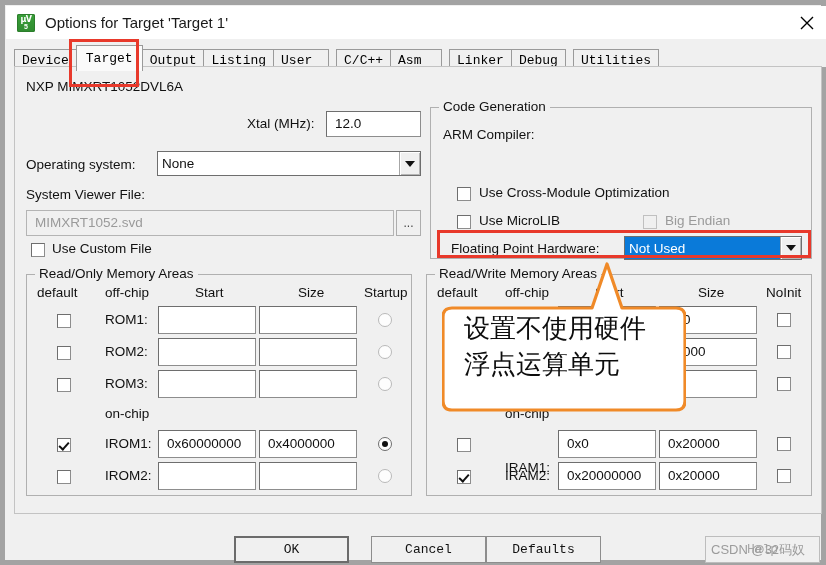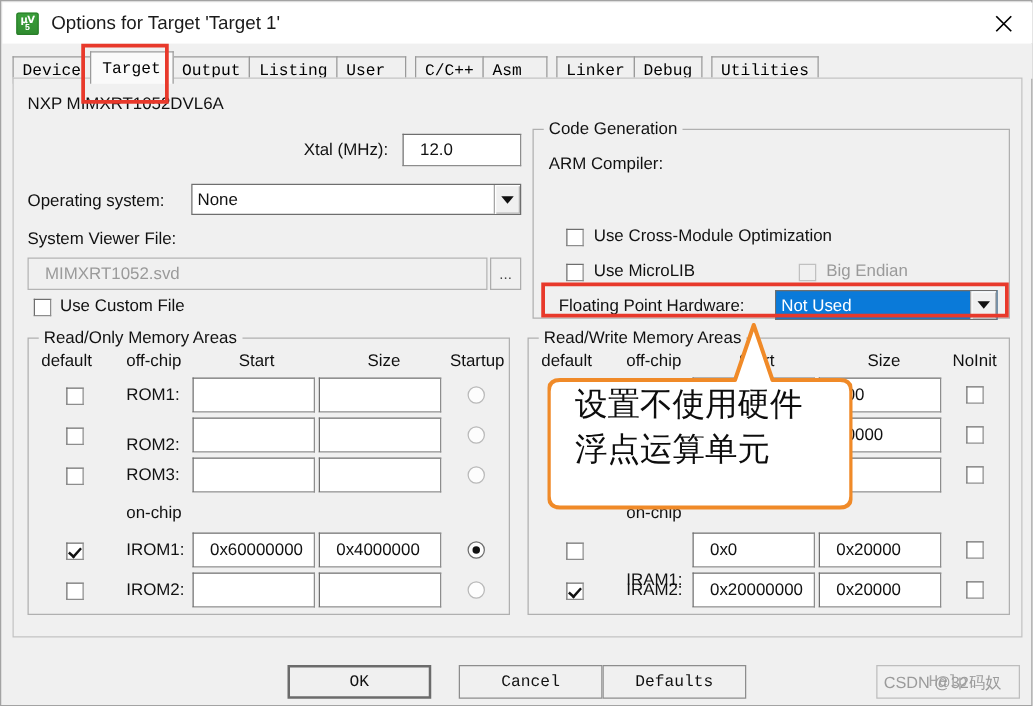--- a/index.html
+++ b/index.html
@@ -4,21 +4,21 @@
 <style>
   html,body{margin:0;padding:0;}
   body{
     width:826px;height:565px;overflow:hidden;
     font-family:"Liberation Sans","DejaVu Sans",sans-serif;
     background:#f0f0f0;
     -webkit-font-smoothing:antialiased;
   }
   .window{
     position:absolute;left:0;top:0;width:826px;height:565px;
-    background:#f0f0f0;border:1px solid #a3a3a3;box-sizing:border-box;
+    background:#f0f0f0;border:5px solid #a3a3a3;box-sizing:border-box;
   }
   
   .titlebar{
     position:absolute;left:1px;top:1px;width:824px;height:33px;
     background:#ffffff;display:flex;align-items:center;
   }
   .app-icon{
     width:18px;height:18px;margin-left:11px;border-radius:2px;
     background:linear-gradient(180deg,#3aa03a 0%,#2f8b2f 100%);
     position:relative;flex:none;
@@ -70,21 +70,21 @@
     position:absolute;left:9px;top:61px;width:808px;height:448px;
     background:#f0f0f0;border:1px solid #c3c3c3;box-sizing:border-box;
   }
   .dev-name{position:absolute;left:11px;top:12px;font-size:13.5px;color:#111;}
   
   .lbl{position:absolute;font-size:13.5px;color:#111;white-space:nowrap;}
   .lbl.dim{color:#9a9a9a;}
   .txt{
     position:absolute;box-sizing:border-box;background:#fff;
     border:1px solid #8d8d8d;border-top-color:#6e6e6e;border-left-color:#6e6e6e;
-    font-size:13.5px;color:#111;padding:0 13px;line-height:1;
+    font-size:13.5px;color:#111;padding:0 8px;line-height:1;
     display:flex;align-items:center;
   }
   .txt.ro{background:#f0f0f0;color:#9a9a9a;border-color:#b4b4b4;}
   .combo{
     position:absolute;box-sizing:border-box;background:#fff;
     border:1px solid #6e6e6e;display:flex;align-items:center;
     font-size:13.5px;color:#111;
   }
   .combo .val{flex:1;padding-left:4px;white-space:nowrap;overflow:hidden;}
   .combo .arrow{
@@ -239,21 +239,21 @@
       <div class="lbl" style="left:271px;top:10px;">Size</div>
       <div class="lbl" style="left:337px;top:10px;">Startup</div>
 
       <div class="cb" style="left:30px;top:39px;"></div>
       <div class="lbl" style="left:78px;top:37px;">ROM1:</div>
       <div class="txt" style="left:131px;top:31px;width:98px;height:28px;"></div>
       <div class="txt" style="left:232px;top:31px;width:98px;height:28px;"></div>
       <div class="radio" style="left:351px;top:38px;"></div>
 
       <div class="cb" style="left:30px;top:71px;"></div>
-      <div class="lbl" style="left:78px;top:77px;">ROM2:</div>
+      <div class="lbl" style="left:78px;top:69px;">ROM2:</div>
       <div class="txt" style="left:131px;top:63px;width:98px;height:28px;"></div>
       <div class="txt" style="left:232px;top:63px;width:98px;height:28px;"></div>
       <div class="radio" style="left:351px;top:70px;"></div>
 
       <div class="cb" style="left:30px;top:103px;"></div>
       <div class="lbl" style="left:78px;top:101px;">ROM3:</div>
       <div class="txt" style="left:131px;top:95px;width:98px;height:28px;"></div>
       <div class="txt" style="left:232px;top:95px;width:98px;height:28px;"></div>
       <div class="radio" style="left:351px;top:102px;"></div>
 

